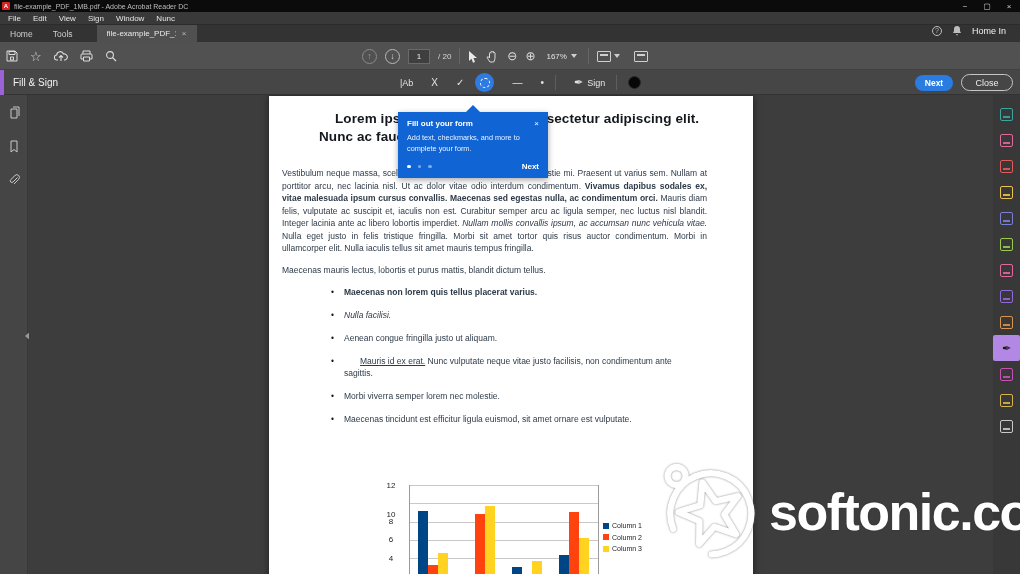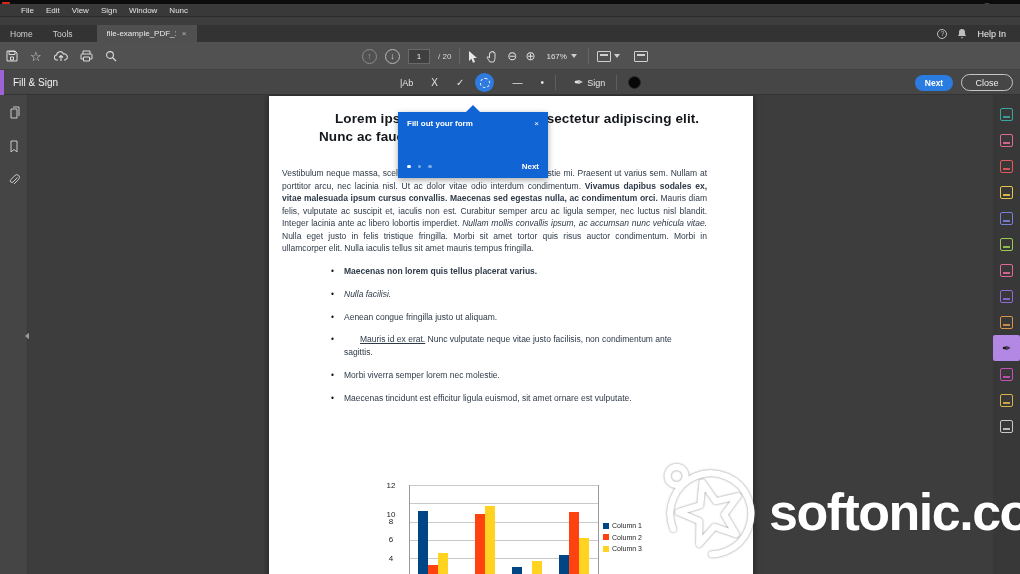--- a/index.html
+++ b/index.html
@@ -9,27 +9,27 @@
   
   .titlebar { position:absolute; left:0; top:0; width:1020px; height:12px; background:#0b0b0b;
     display:flex; align-items:center; color:#bdbdbd; font-size:7px; }
   .app-icon { width:8px; height:8px; background:#d8241f; color:#fff; font-size:6px; font-weight:bold;
     display:flex; align-items:center; justify-content:center; margin:0 4px 0 2px; border-radius:1px; }
   .win-controls { margin-left:auto; display:flex; }
   .win-btn { width:22px; height:12px; display:flex; align-items:center; justify-content:center;
     color:#cfcfcf; font-size:8px; cursor:default; }
 
   
-  .menubar { position:absolute; left:0; top:4px; width:1020px; height:13px; background:#393939;
-    display:flex; align-items:center; color:#e3e3e3; font-size:8px; border-bottom:1px solid #2b2b2b; padding-left:15px; }
+  .menubar { position:absolute; left:0; top:12px; width:1020px; height:13px; background:#393939;
+    display:flex; align-items:center; color:#e3e3e3; font-size:8px; border-bottom:1px solid #2b2b2b; padding-left:2px; }
   .menu-item { padding:0 6px; height:100%; display:flex; align-items:center; }
 
   
   .tabbar { position:absolute; left:0; top:25px; width:1020px; height:17px; background:#333;
-    display:flex; align-items:center; color:#cfcfcf; font-size:8.5px; }
+    display:flex; align-items:flex-start; color:#cfcfcf; font-size:8.5px; }
   .tab { padding:0 10px; height:100%; display:flex; align-items:center; }
   .doc-tab { background:#505050; color:#eaeaea; max-width:100px; margin-left:14px; gap:6px; font-size:8px; }
   .doc-tab .tab-close { color:#bbb; font-size:8px; }
   .tabbar-right { margin-left:auto; display:flex; align-items:center; gap:10px; padding-right:14px; }
   .help-circle { width:10px; height:10px; border:1px solid #bdbdbd; border-radius:50%; color:#bdbdbd;
     font-size:7px; display:flex; align-items:center; justify-content:center; }
   .signin { color:#f0f0f0; font-size:9px; }
 
   
   .toolbar { position:absolute; left:0; top:42px; width:1020px; height:28px; background:#515151;
@@ -166,21 +166,21 @@
     <span style="overflow:hidden; white-space:nowrap;">file-example_PDF_1...</span>
     <span class="tab-close">×</span>
   </div>
   <div class="tabbar-right">
     <div class="help-circle">?</div>
     <span class="tb-icon">
       <svg width="10" height="11" viewBox="0 0 10 11">
           <path d="M5 1c1.8 0 3 1.3 3 3v2l1 2H1l1-2V4c0-1.7 1.2-3 3-3zM4 9.3h2c0 .7-.4 1.2-1 1.2s-1-.5-1-1.2z" fill="#bdbdbd"></path>
         </svg>
     </span>
-    <span class="signin">Help In</span>
+    <span class="signin">Home In</span>
   </div>
 </div>
 
 <div class="toolbar">
   <div class="tb-left">
     <span class="tb-icon">
       <svg width="12" height="12" viewBox="0 0 12 12">
           <path d="M1 1h8l2 2v8H1V1zm2 .5v3h6v-3zm1.5 5.5h3v3h-3z" fill="none" stroke="#dcdcdc" stroke-width="1"></path>
         </svg>
     </span>
@@ -278,20 +278,21 @@
           <path d="M9.5 3.5 5 8a1.6 1.6 0 0 1-2.3-2.3L7 1.5a2.6 2.6 0 0 1 3.7 3.7L6 10" fill="none" stroke="#c9c9c9" stroke-width="1"></path>
         </svg>
     </span>
   </div>
   <div class="collapse-arrow"></div>
 
   <div class="doc-area">
     <div class="page">
       <h1 class="doc-heading">Lorem ipsum dolor sit amet, consectetur adipiscing elit. Nunc ac faucibus odio.</h1>
       <p class="doc-p p1"><span>Vestibulum neque massa, scelerisque sit amet ligula eu, congue molestie mi. Praesent ut varius sem. Nullam at porttitor arcu, nec lacinia nisl. Ut ac dolor vitae odio interdum condimentum. </span><span class="b-bold">Vivamus dapibus sodales ex, vitae malesuada ipsum cursus convallis. Maecenas sed egestas nulla, ac condimentum orci. </span><span>Mauris diam felis, vulputate ac suscipit et, iaculis non est. Curabitur semper arcu ac ligula semper, nec luctus nisl blandit. Integer lacinia ante ac libero lobortis imperdiet. </span><span class="b-italic">Nullam mollis convallis ipsum, ac accumsan nunc vehicula vitae. </span><span>Nulla eget justo in felis tristique fringilla. Morbi sit amet tortor quis risus auctor condimentum. Morbi in ullamcorper elit. Nulla iaculis tellus sit amet mauris tempus fringilla.</span></p>
+      <p class="doc-p p2">Maecenas mauris lectus, lobortis et purus mattis, blandit dictum tellus.</p>
       <ul class="doc-list">
         <li><span class="b-bold">Maecenas non lorem quis tellus placerat varius.</span></li>
         <li><span class="b-italic">Nulla facilisi.</span></li>
         <li><span>Aenean congue fringilla justo ut aliquam.</span></li>
         <li><span class="u-lead">Mauris id ex erat.</span><span> Nunc vulputate neque vitae justo facilisis, non condimentum ante sagittis.</span></li>
         <li><span>Morbi viverra semper lorem nec molestie.</span></li>
         <li><span>Maecenas tincidunt est efficitur ligula euismod, sit amet ornare est vulputate.</span></li>
       </ul>
       <div class="chart">
           <div class="grid-line" style="left: 30px; width: 189px; top: 7px;"></div>
@@ -375,20 +376,21 @@
         <span class="ric" style="border-color: rgb(201, 201, 201); color: rgb(201, 201, 201);"></span>
       </div>
     </div>
 </div>
 
 <div class="tooltip">
   <div class="tt-title-row">
     <span class="tt-title">Fill out your form</span>
     <span class="tt-close">×</span>
   </div>
+  <div class="tt-body">Add text, checkmarks, and more to complete your form.</div>
   <div class="tt-footer">
     <span class="tt-dots">
       <span class="tt-dot active"></span>
       <span class="tt-dot"></span>
       <span class="tt-dot"></span>
     </span>
     <span class="tt-next">Next</span>
   </div>
 </div>
 

